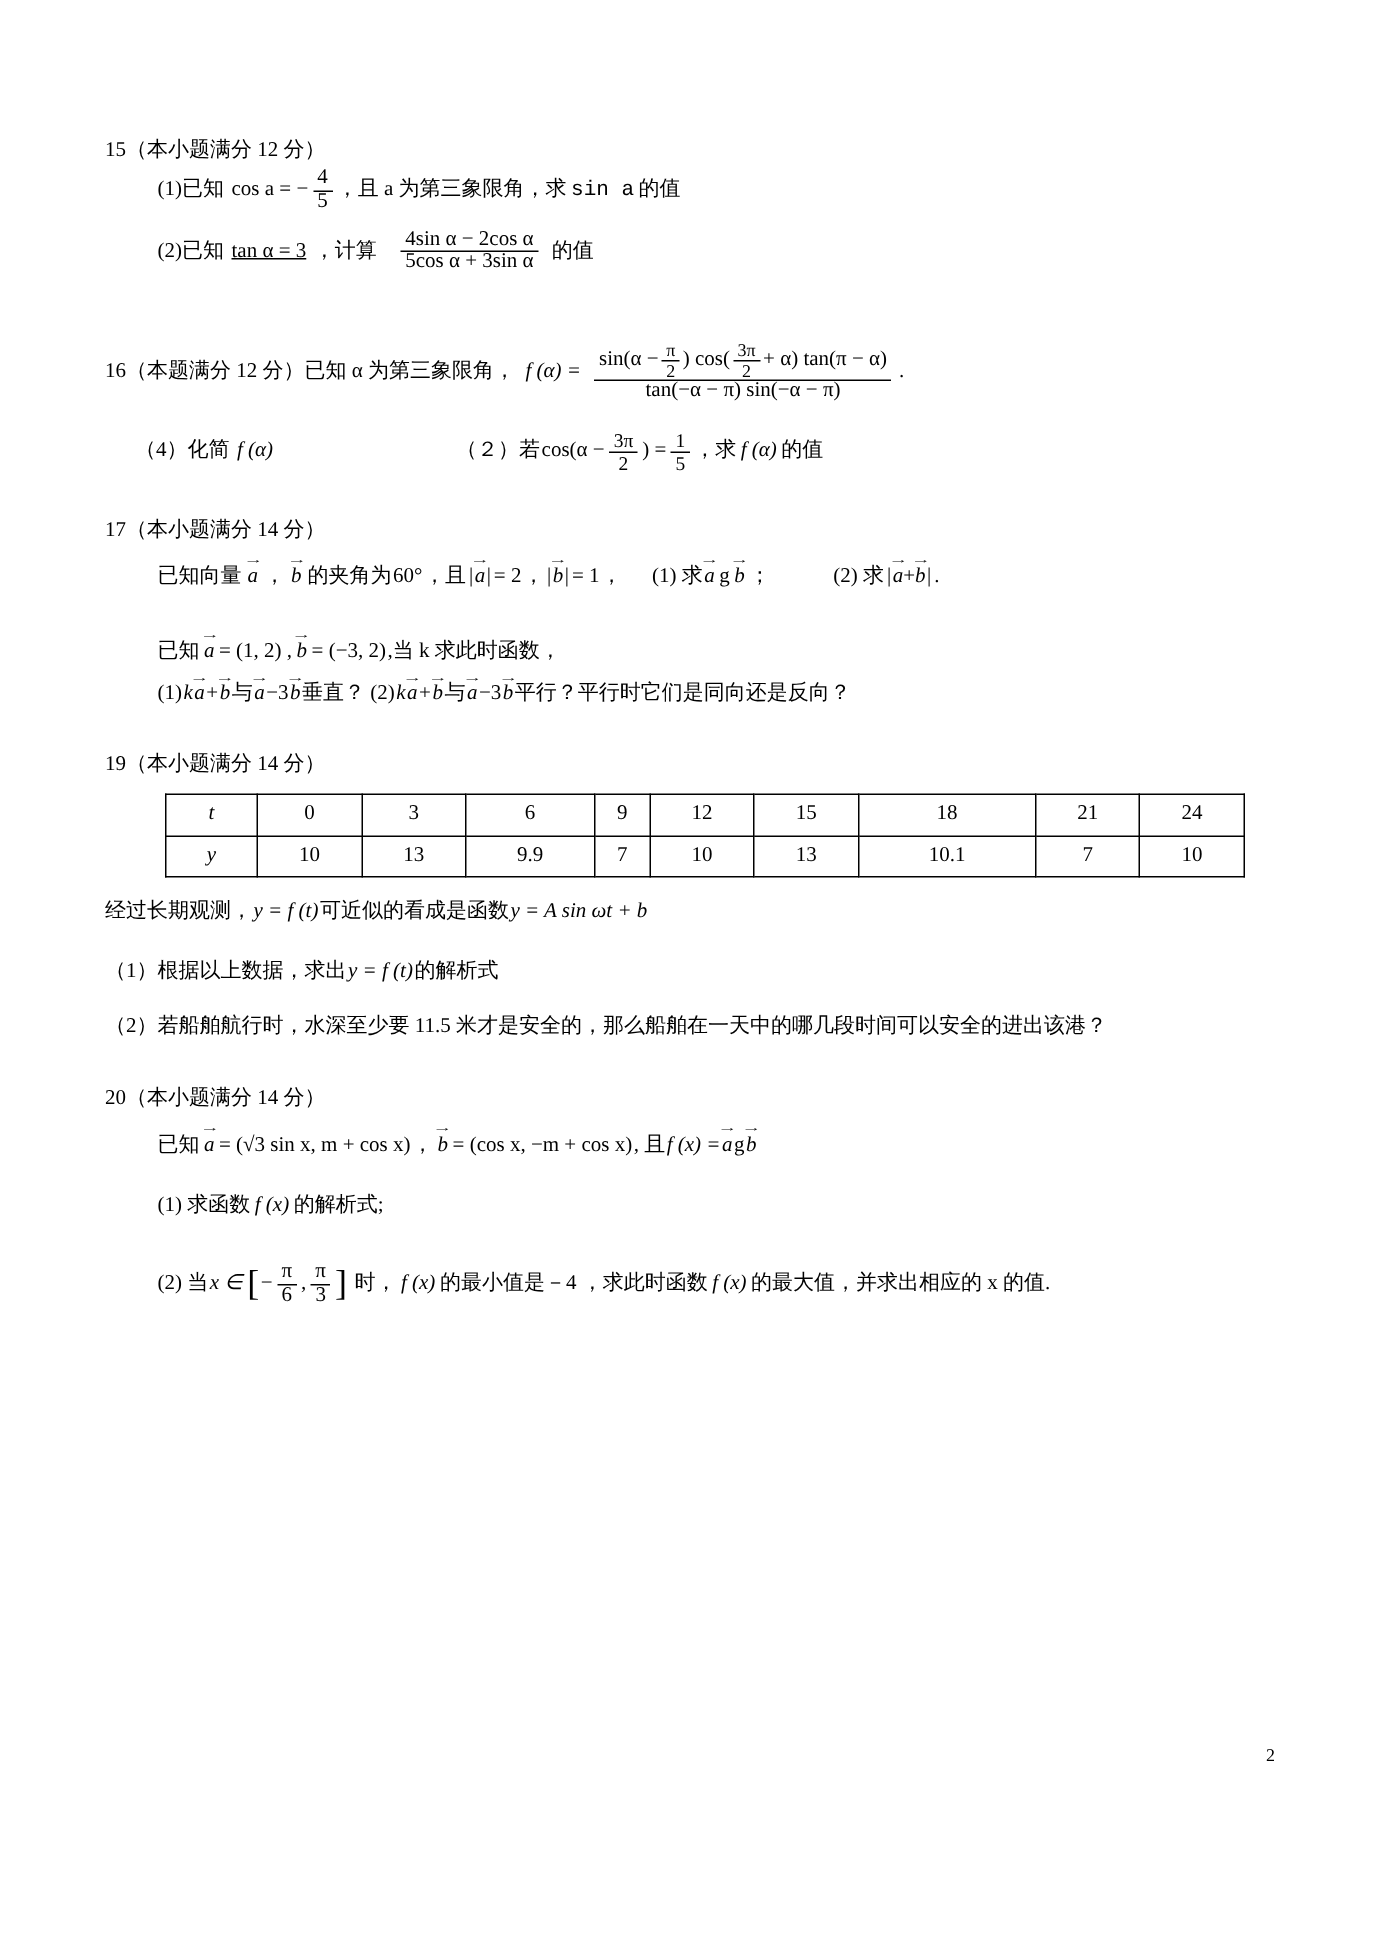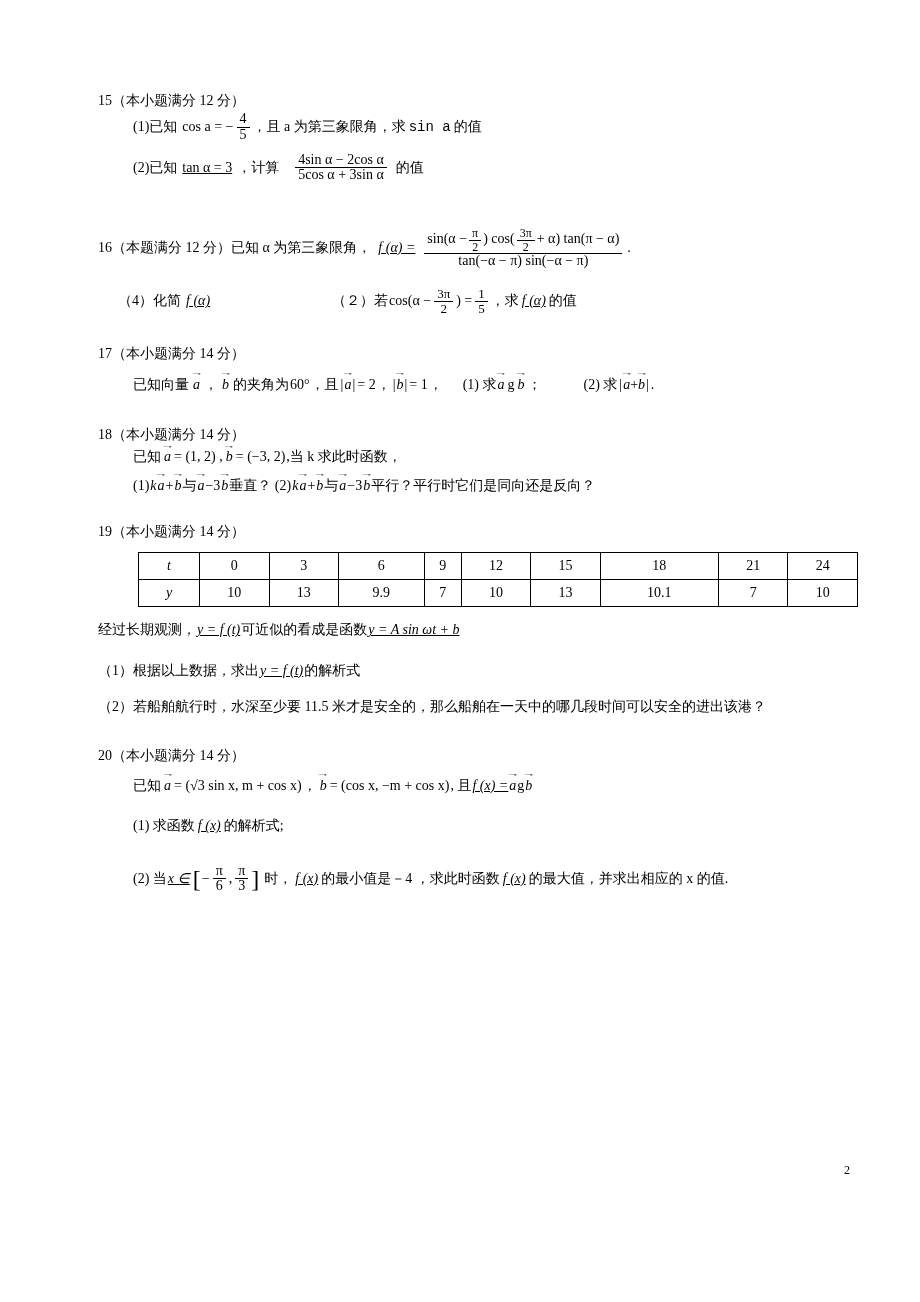--- a/index.html
+++ b/index.html
@@ -6,33 +6,33 @@
     font-family: "SimSun", "宋体", serif;
     font-size: 14px;
     color: #000;
     background: #fff;
     width: 920px;
     margin: 0;
     padding: 0;
     line-height: 1.6;
   }
   .page {
-    padding: 90px 70px 50px 98px;
+    padding: 90px 70px 50px 70px;
     position: relative;
     min-height: 1200px;
     box-sizing: border-box;
   }
   .problem {
     margin-bottom: 24px;
   }
   .problem.gap-lg { margin-bottom: 44px; }
   .sub { margin-left: 35px; margin-top: 0; margin-bottom: 6px; }
   .sub2 { margin-left: 0px; margin-top: 10px; }
   .row { display: flex; align-items: center; flex-wrap: wrap; gap: 1px; }
-  .math { font-family: "Times New Roman", serif; font-style: italic; text-decoration: underline; }
+  .math { font-family: "Times New Roman", serif; font-style: italic; }
   .mathup { font-family: "Times New Roman", serif; font-style: normal; }
   .frac {
     display: inline-flex;
     flex-direction: column;
     align-items: center;
     vertical-align: middle;
     font-family: "Times New Roman", serif;
     line-height: 1.05;
     margin: 0 2px;
   }
@@ -179,21 +179,20 @@
       <span class="abs">
           <span class="vec">a</span>
           <span class="mathup">+</span>
           <span class="vec">b</span>
         </span>
       <span>.</span>
     </div>
   </div>
 
   <div class="problem" style="margin-top:28px;">
-    <div>18（本小题满分 14 分）</div>
     <div class="sub row">
       <span>已知</span>
       <span class="vec" style="margin:0 2px;">a</span>
       <span class="mathup"> = (1, 2) ,</span>
       <span class="vec" style="margin:0 2px;">b</span>
       <span class="mathup"> = (−3, 2)</span>
       <span> ,当 k 求此时函数，</span>
     </div>
     <div class="sub row">
       <span>(1)  </span>

